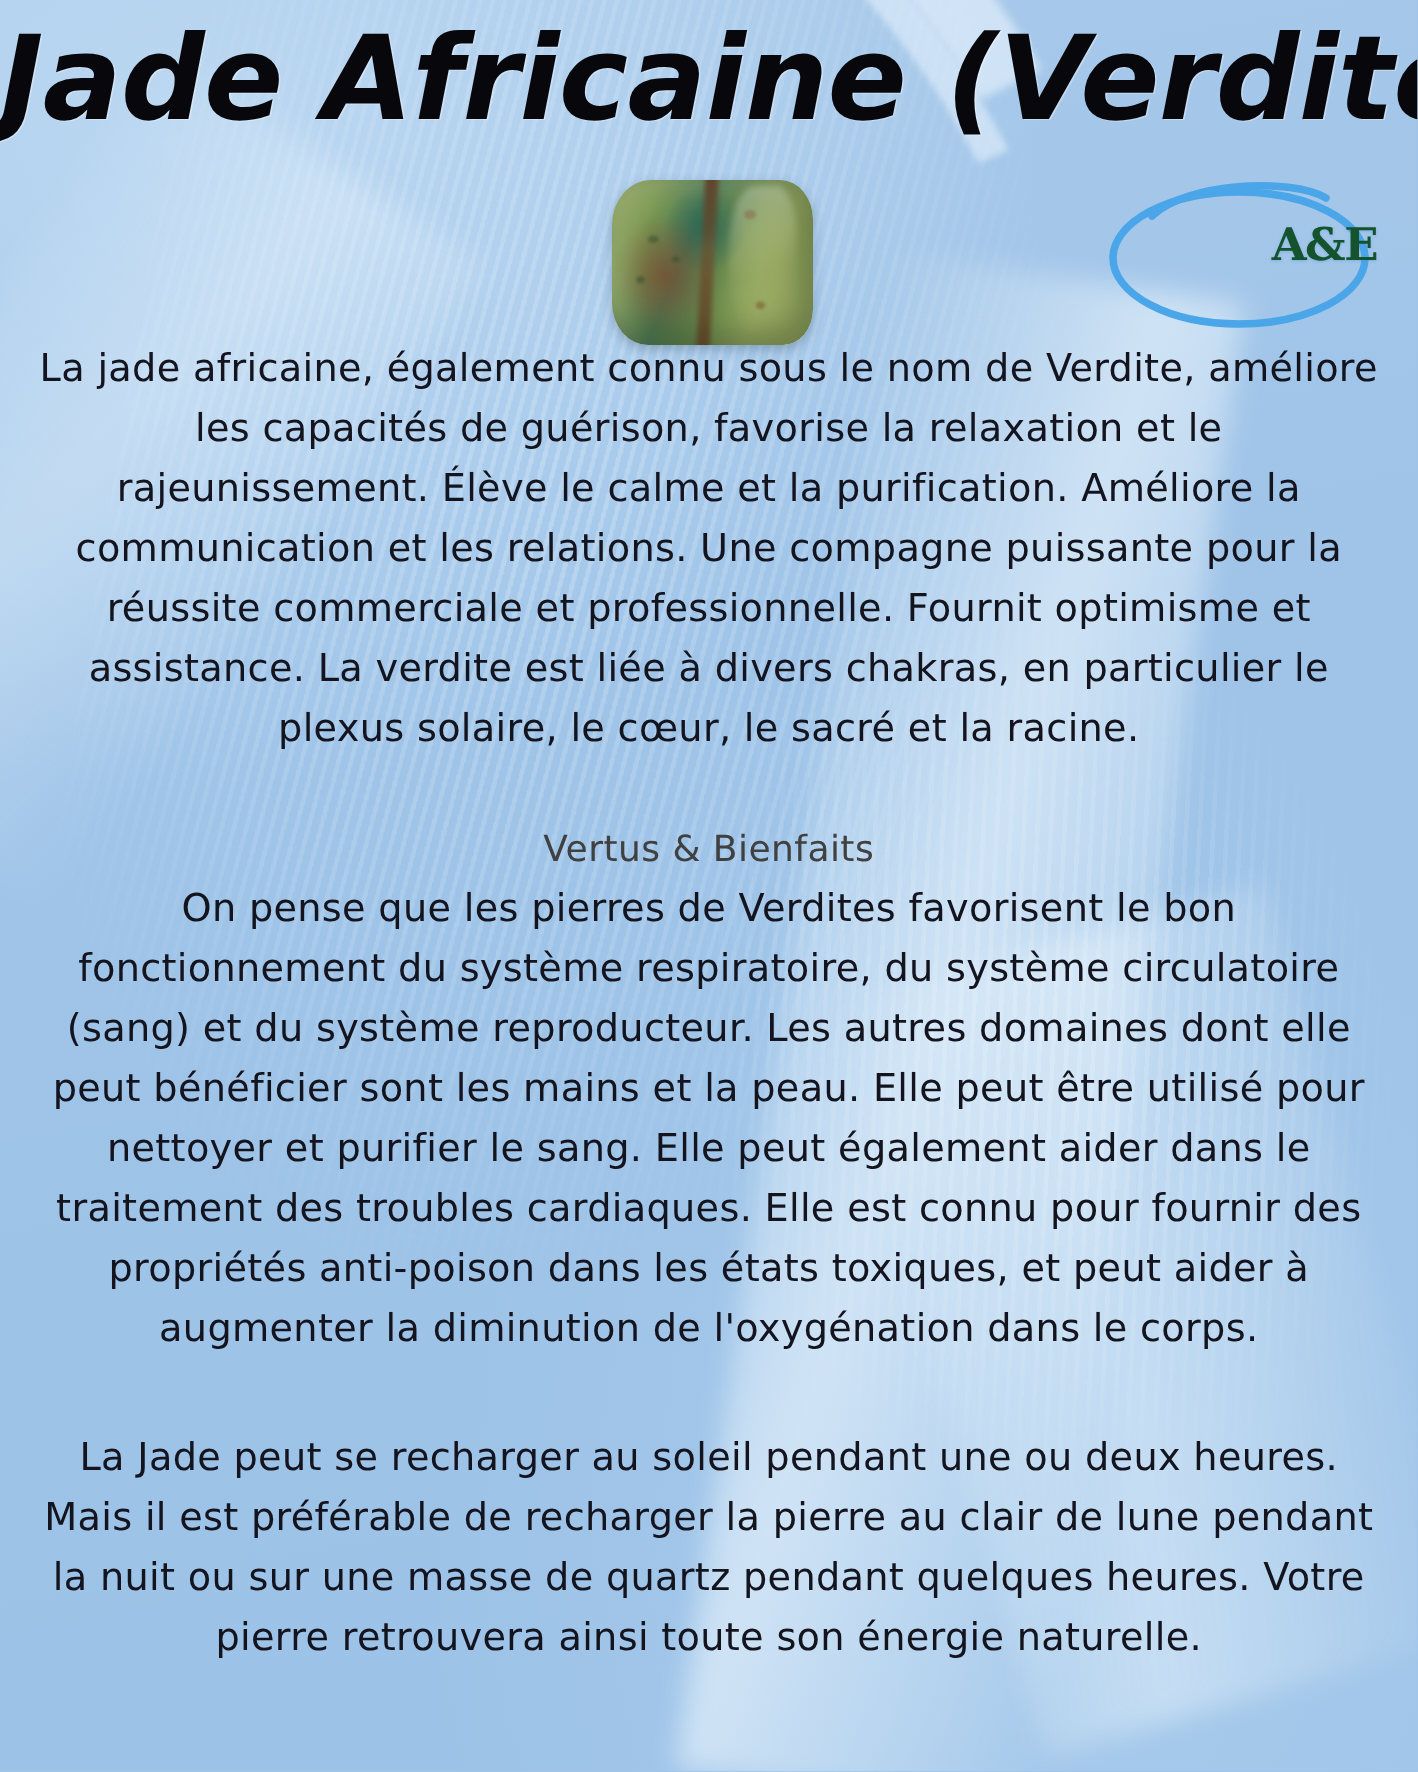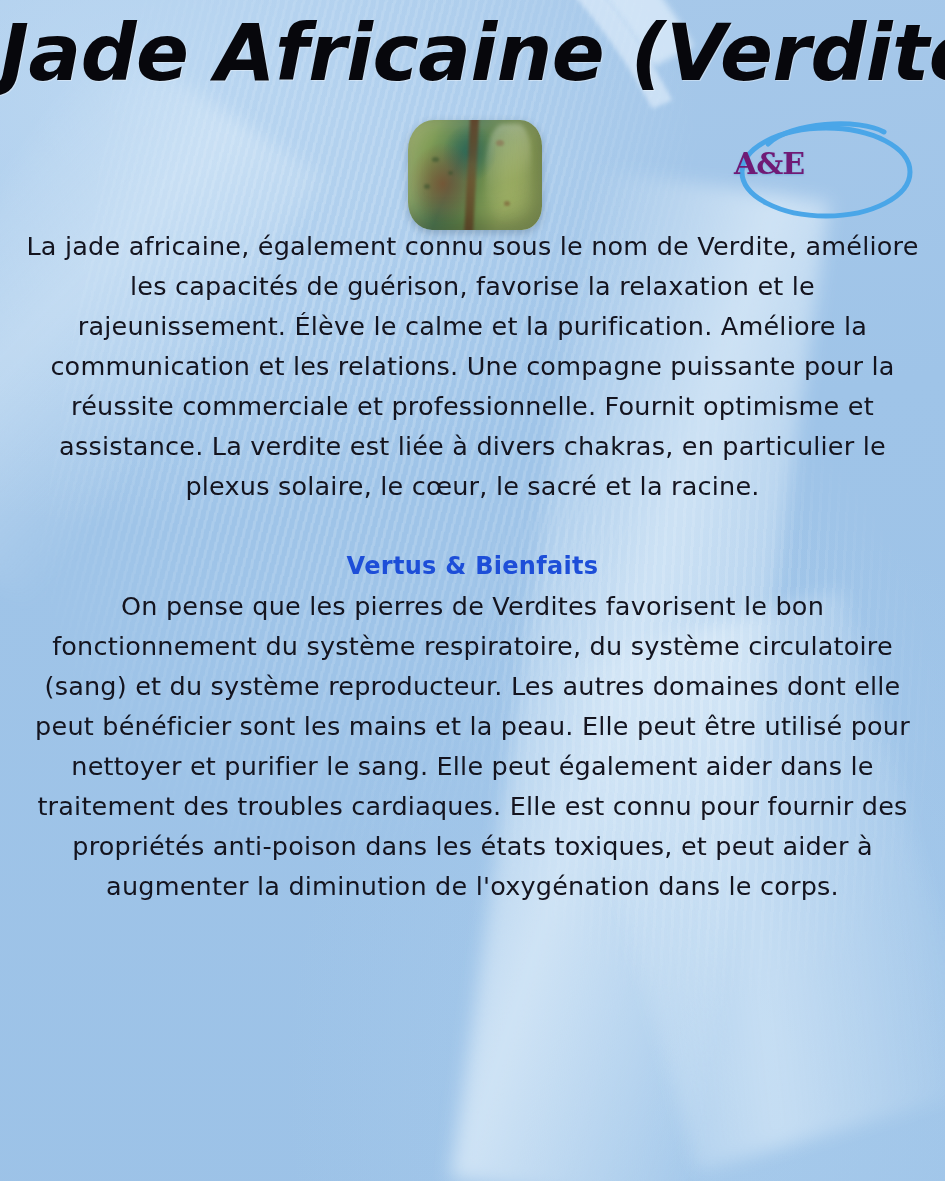--- a/index.html
+++ b/index.html
@@ -194,25 +194,25 @@
     width: 184px;
     height: 104px;
     z-index: 7;
   }
   .logo svg { display: block; }
   .logo-text {
     position: absolute;
     left: 0;
     right: 0;
     top: 30px;
-    text-align: left;
+    text-align: right;
     font-family: "DejaVu Serif", serif;
     font-weight: 700;
     font-size: 30px;
-    color: #701a75;
+    color: #14532d;
     letter-spacing: -1px;
     text-shadow: 0 1px 2px rgba(80,150,210,0.45);
   }
 
   
   .content {
     position: absolute;
     left: 0;
     right: 0;
     top: 226px;
@@ -226,23 +226,23 @@
     font-family: "DejaVu Sans", sans-serif;
     font-size: 25.5px;
     line-height: 40px;
     letter-spacing: 0.2px;
     color: #14141f;
     text-align: center;
   }
   .section-head {
     font-family: "DejaVu Sans", sans-serif;
     font-size: 24px;
-    font-weight: 700;
+    font-weight: 400;
     letter-spacing: 0.3px;
-    color: #1d4ed8;
+    color: #404040;
     margin: 0;
     text-align: center;
   }
   .gap-lg { height: 46px; }
   .gap-md { height: 40px; }
   .gap-sm { height: 6px; }
 </style>
 </head>
 <body>
 
@@ -284,16 +284,17 @@
 
     <div class="gap-lg"></div>
 
     <h2 class="section-head">Vertus &amp; Bienfaits</h2>
     <div class="gap-sm"></div>
     <p class="para">On pense que les pierres de Verdites favorisent le bon fonctionnement du système respiratoire, du système circulatoire (sang) et du système reproducteur. Les autres domaines dont elle peut bénéficier sont les mains et la peau. Elle peut être utilisé pour nettoyer et purifier le sang. Elle peut également aider dans le traitement des troubles cardiaques. Elle est connu pour fournir des propriétés anti-poison dans les états toxiques, et peut aider à augmenter la diminution de l'oxygénation dans le corps.</p>
 
     <div class="gap-md"></div>
 
     <div class="gap-sm"></div>
+    <p class="para">La Jade peut se recharger au soleil pendant une ou deux heures. Mais il est préférable de recharger la pierre au clair de lune pendant la nuit ou sur une masse de quartz pendant quelques heures. Votre pierre retrouvera ainsi toute son énergie naturelle.</p>
 
   </div>
 
 </div>
 
 </body></html>

